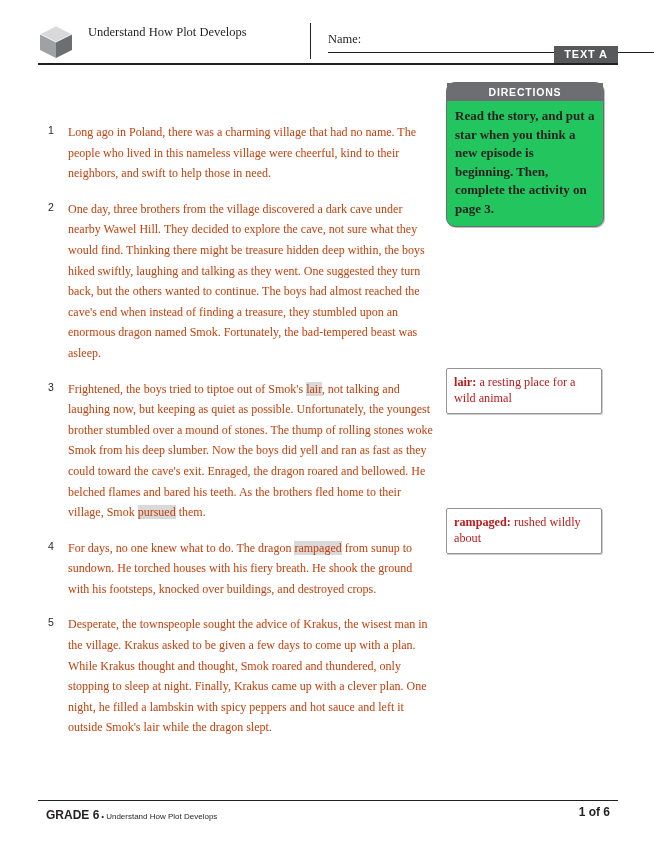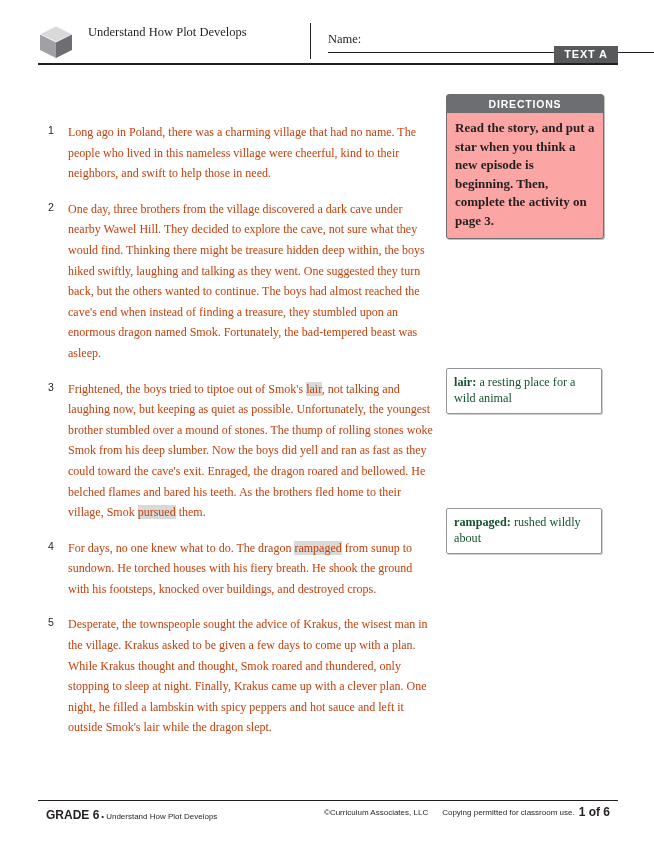--- a/index.html
+++ b/index.html
@@ -142,25 +142,25 @@
     color: #c2410c;
     text-align: left;
   }
   .hl {
     background: #d9d9d9;
     font-weight: normal;
   }
   .directions-box {
     position: absolute;
     left: 446px;
-    top: 94px;
+    top: 82px;
     width: 156px;
     border: 1px solid #6d6e71;
-    border-radius: 3px;
-    background: #fca5a5;
+    border-radius: 9px;
+    background: #22c55e;
     box-shadow: 1px 1px 0 rgba(0,0,0,0.25);
   }
   .directions-head {
     background: #6d6e71;
     color: #fff;
     font-family: "Liberation Sans", sans-serif;
     font-weight: bold;
     font-size: 10.5px;
     letter-spacing: 0.8px;
     text-align: center;
@@ -178,21 +178,21 @@
     position: absolute;
     left: 446px;
     width: 156px;
     border: 1px solid #939598;
     border-radius: 2px;
     background: #fff;
     box-shadow: 1px 1px 0 rgba(0,0,0,0.2);
     font-family: "Liberation Serif", serif;
     font-size: 12.2px;
     line-height: 16.4px;
-    color: #14532d;
+    color: #b91c1c;
     padding: 5px 7px 6px 7px;
     box-sizing: border-box;
   }
   .gloss b { font-weight: bold; }
   #gloss-0 { top: 368px; }
   #gloss-1 { top: 495px; }
   #gloss-2 { top: 508px; }
   
   .footer-rule {
     position: absolute;
@@ -287,19 +287,16 @@
   <div class="gloss" id="gloss-2">
     <b>rampaged:</b>
     <span>rushed wildly about</span>
   </div>
 
   <div class="footer-rule"></div>
   <div class="footer">
     <div class="footer-left">
       <b>GRADE 6</b><span class="dot">•</span><span>Understand How Plot Develops</span>
     </div>
-    <div class="footer-center">
-      <span>©Curriculum Associates, LLC</span><span class="sp"></span><span>Copying permitted for classroom use.</span>
-    </div>
     <div class="footer-right">1 of 6</div>
   </div>
 
 </div>
 
 </body></html>

